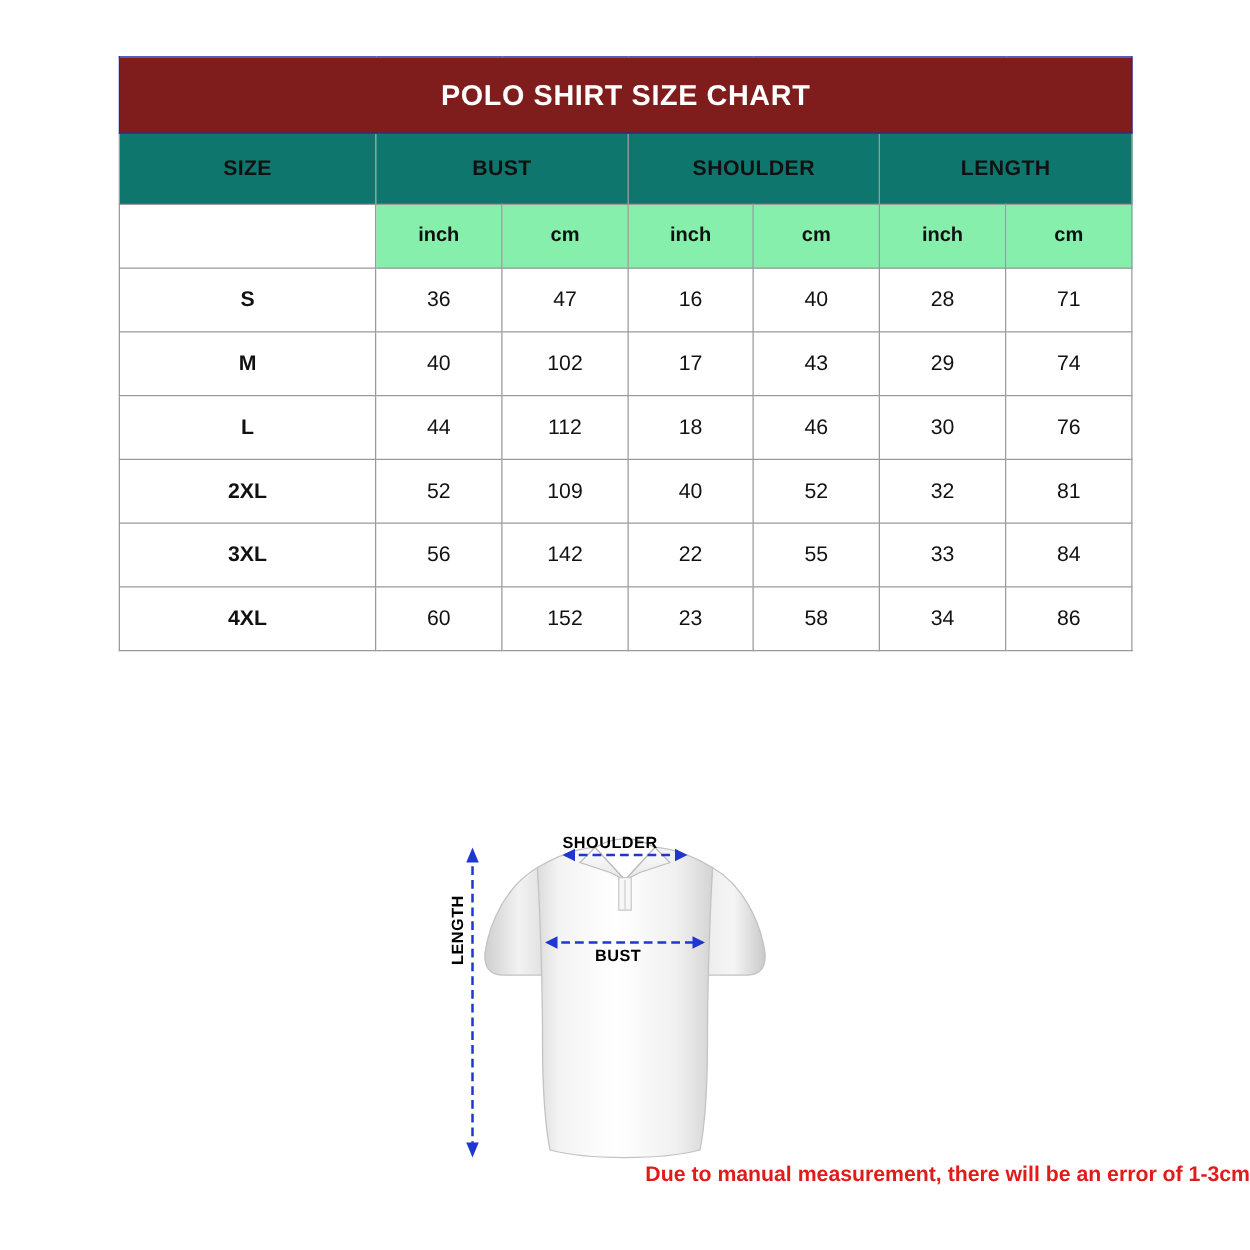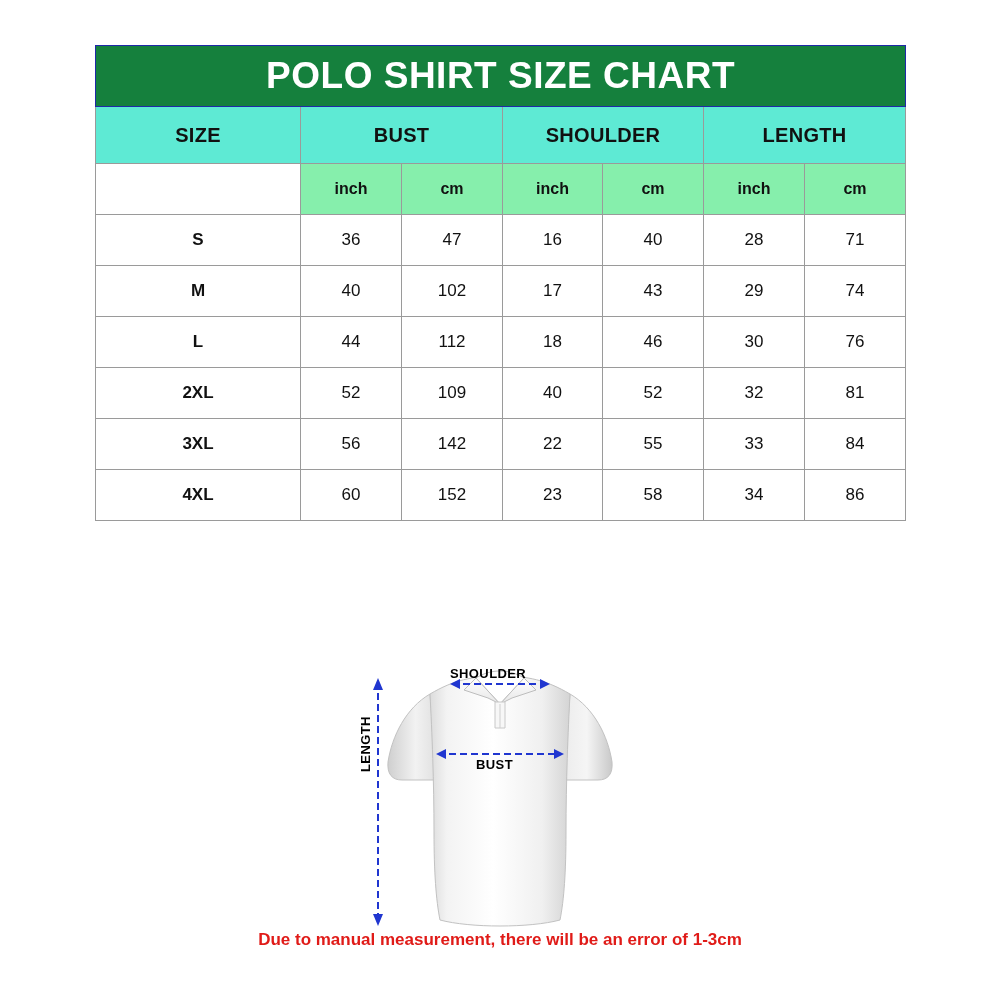--- a/index.html
+++ b/index.html
@@ -32,32 +32,32 @@
     border-collapse: collapse;
     table-layout: fixed;
   }
   table.size-chart td,
   table.size-chart th {
     border: 1px solid #9a9a9a;
     text-align: center;
     vertical-align: middle;
   }
   .title-cell {
-    background: #15803d;
+    background: #7f1d1d;
     color: #ffffff;
-    font-size: 37px;
+    font-size: 23px;
     font-weight: bold;
     letter-spacing: 0.5px;
     height: 58px;
     border: 1px solid #1f28a8 !important;
     margin-left: 34px;
   }
   .grp-head {
-    background: #5eead4;
-    font-size: 20px;
+    background: #0f766e;
+    font-size: 17px;
     font-weight: bold;
     height: 54px;
     letter-spacing: 0.3px;
   }
   .unit-cell {
     font-size: 16px;
     font-weight: bold;
     height: 48px;
     background: #86efac;
   }
@@ -110,21 +110,21 @@
     transform-origin: left top;
     white-space: nowrap;
   }
 
   
   .note {
     position: absolute;
     left: 0;
     top: 930px;
     width: 1000px;
-    text-align: center;
+    text-align: right;
     font-size: 17px;
     font-weight: bold;
     color: #e01b18;
   }
 </style>
 </head>
 <body>
 
 <div class="page">
 

